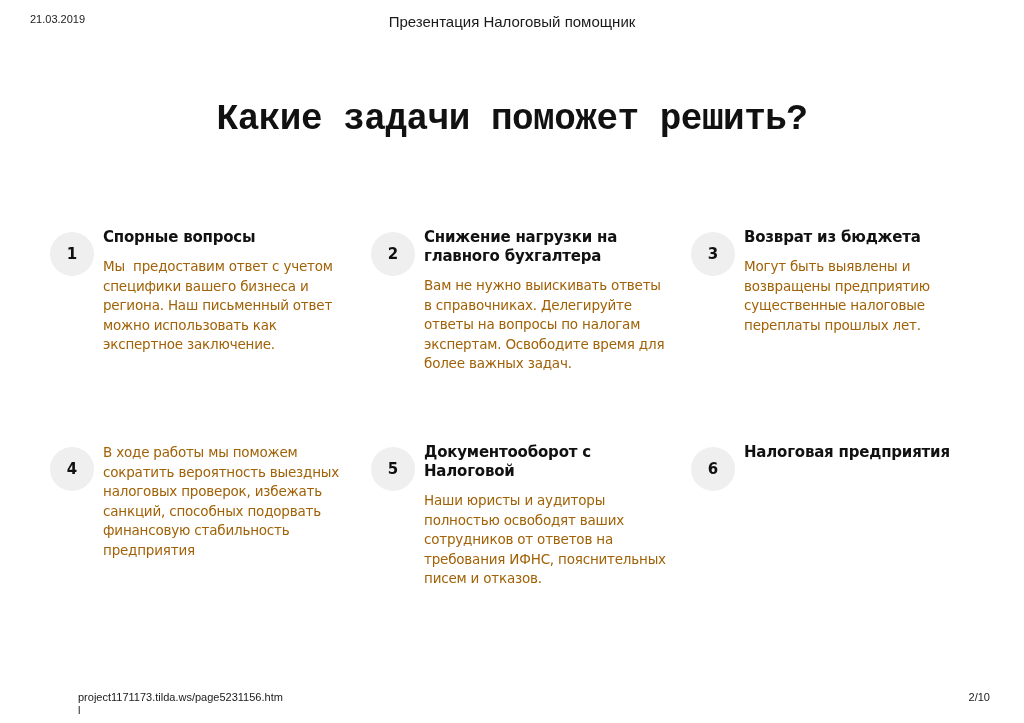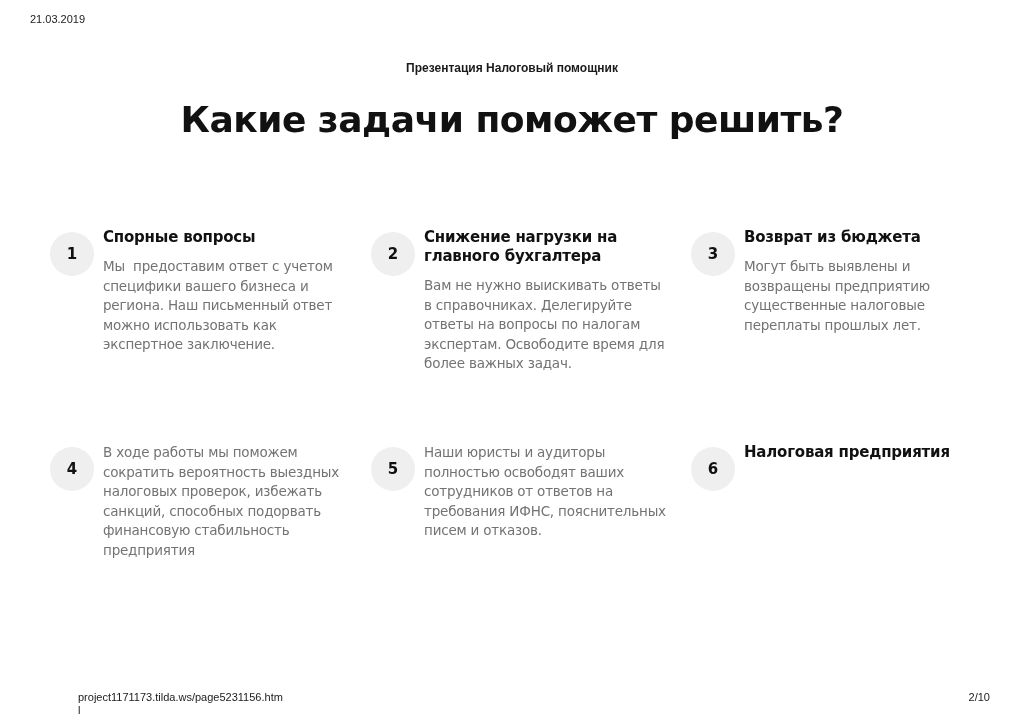--- a/index.html
+++ b/index.html
@@ -14,40 +14,41 @@
   
   .print-header-date {
     position: absolute; left: 30px; top: 13px;
     font-family: "Liberation Sans", sans-serif;
     font-size: 11px; color: #1a1a1a;
   }
   .print-header-title {
     position: absolute; left: 0; right: 0; top: 13px;
     text-align: center;
     font-family: "Liberation Sans", sans-serif;
-    font-size: 12px; font-weight: bold; color: #1a1a1a; margin-top: 48px;
+    font-size: 15px; font-weight: normal; color: #1a1a1a;
   }
   .print-footer-url {
     position: absolute; left: 30px; top: 691px; width: 210px;
     font-family: "Liberation Sans", sans-serif;
     font-size: 11px; line-height: 13px; color: #1a1a1a;
   }
   .print-footer-url span { display: block; margin-left: 48px; }
   .print-footer-page {
     position: absolute; right: 34px; top: 691px;
     font-family: "Liberation Sans", sans-serif;
     font-size: 11px; color: #1a1a1a;
   }
   
   .slide-title {
     position: absolute; left: 0; right: 0; top: 99px;
     text-align: center;
     font-size: 36px; font-weight: bold;
     letter-spacing: -0.5px;
     color: #111111;
+    font-family: Liberation Mono, monospace;
   }
   .item {
     position: absolute;
     display: flex;
     align-items: flex-start;
     width: 308px;
   }
   .pos-1 { left: 50px;  top: 228px; }
   .pos-2 { left: 371px; top: 228px; }
   .pos-3 { left: 691px; top: 228px; }
@@ -68,21 +69,21 @@
     font-size: 15px; font-weight: bold;
     line-height: 19px;
     letter-spacing: -0.2px;
     margin-bottom: 10px;
     color: #111111;
   }
   .item-body {
     font-size: 13.5px;
     line-height: 19.5px;
     letter-spacing: -0.2px;
-    color: #737373;
+    color: #a16207;
     white-space: pre-wrap;
   }
 </style>
 </head>
 <body>
 
 <div class="print-header-date">21.03.2019</div>
 <div class="print-header-title">Презентация Налоговый помощник</div>
 
 <h1 class="slide-title">Какие задачи поможет решить?</h1>
@@ -124,20 +125,21 @@
   <div class="item-content">
     <div class="item-body">В ходе работы мы поможем сократить вероятность выездных налоговых проверок, избежать санкций, способных подорвать финансовую стабильность предприятия</div>
   </div>
 </div>
 
 <div class="item pos-5">
   <div class="circle">
     <span>5</span>
   </div>
   <div class="item-content">
+    <div class="item-heading">Документооборот с Налоговой</div>
     <div class="item-body">Наши юристы и аудиторы полностью освободят ваших сотрудников от ответов на требования ИФНС, пояснительных писем и отказов.</div>
   </div>
 </div>
 
 <div class="item pos-6">
   <div class="circle">
     <span>6</span>
   </div>
   <div class="item-content">
     <div class="item-heading">Налоговая предприятия</div>

